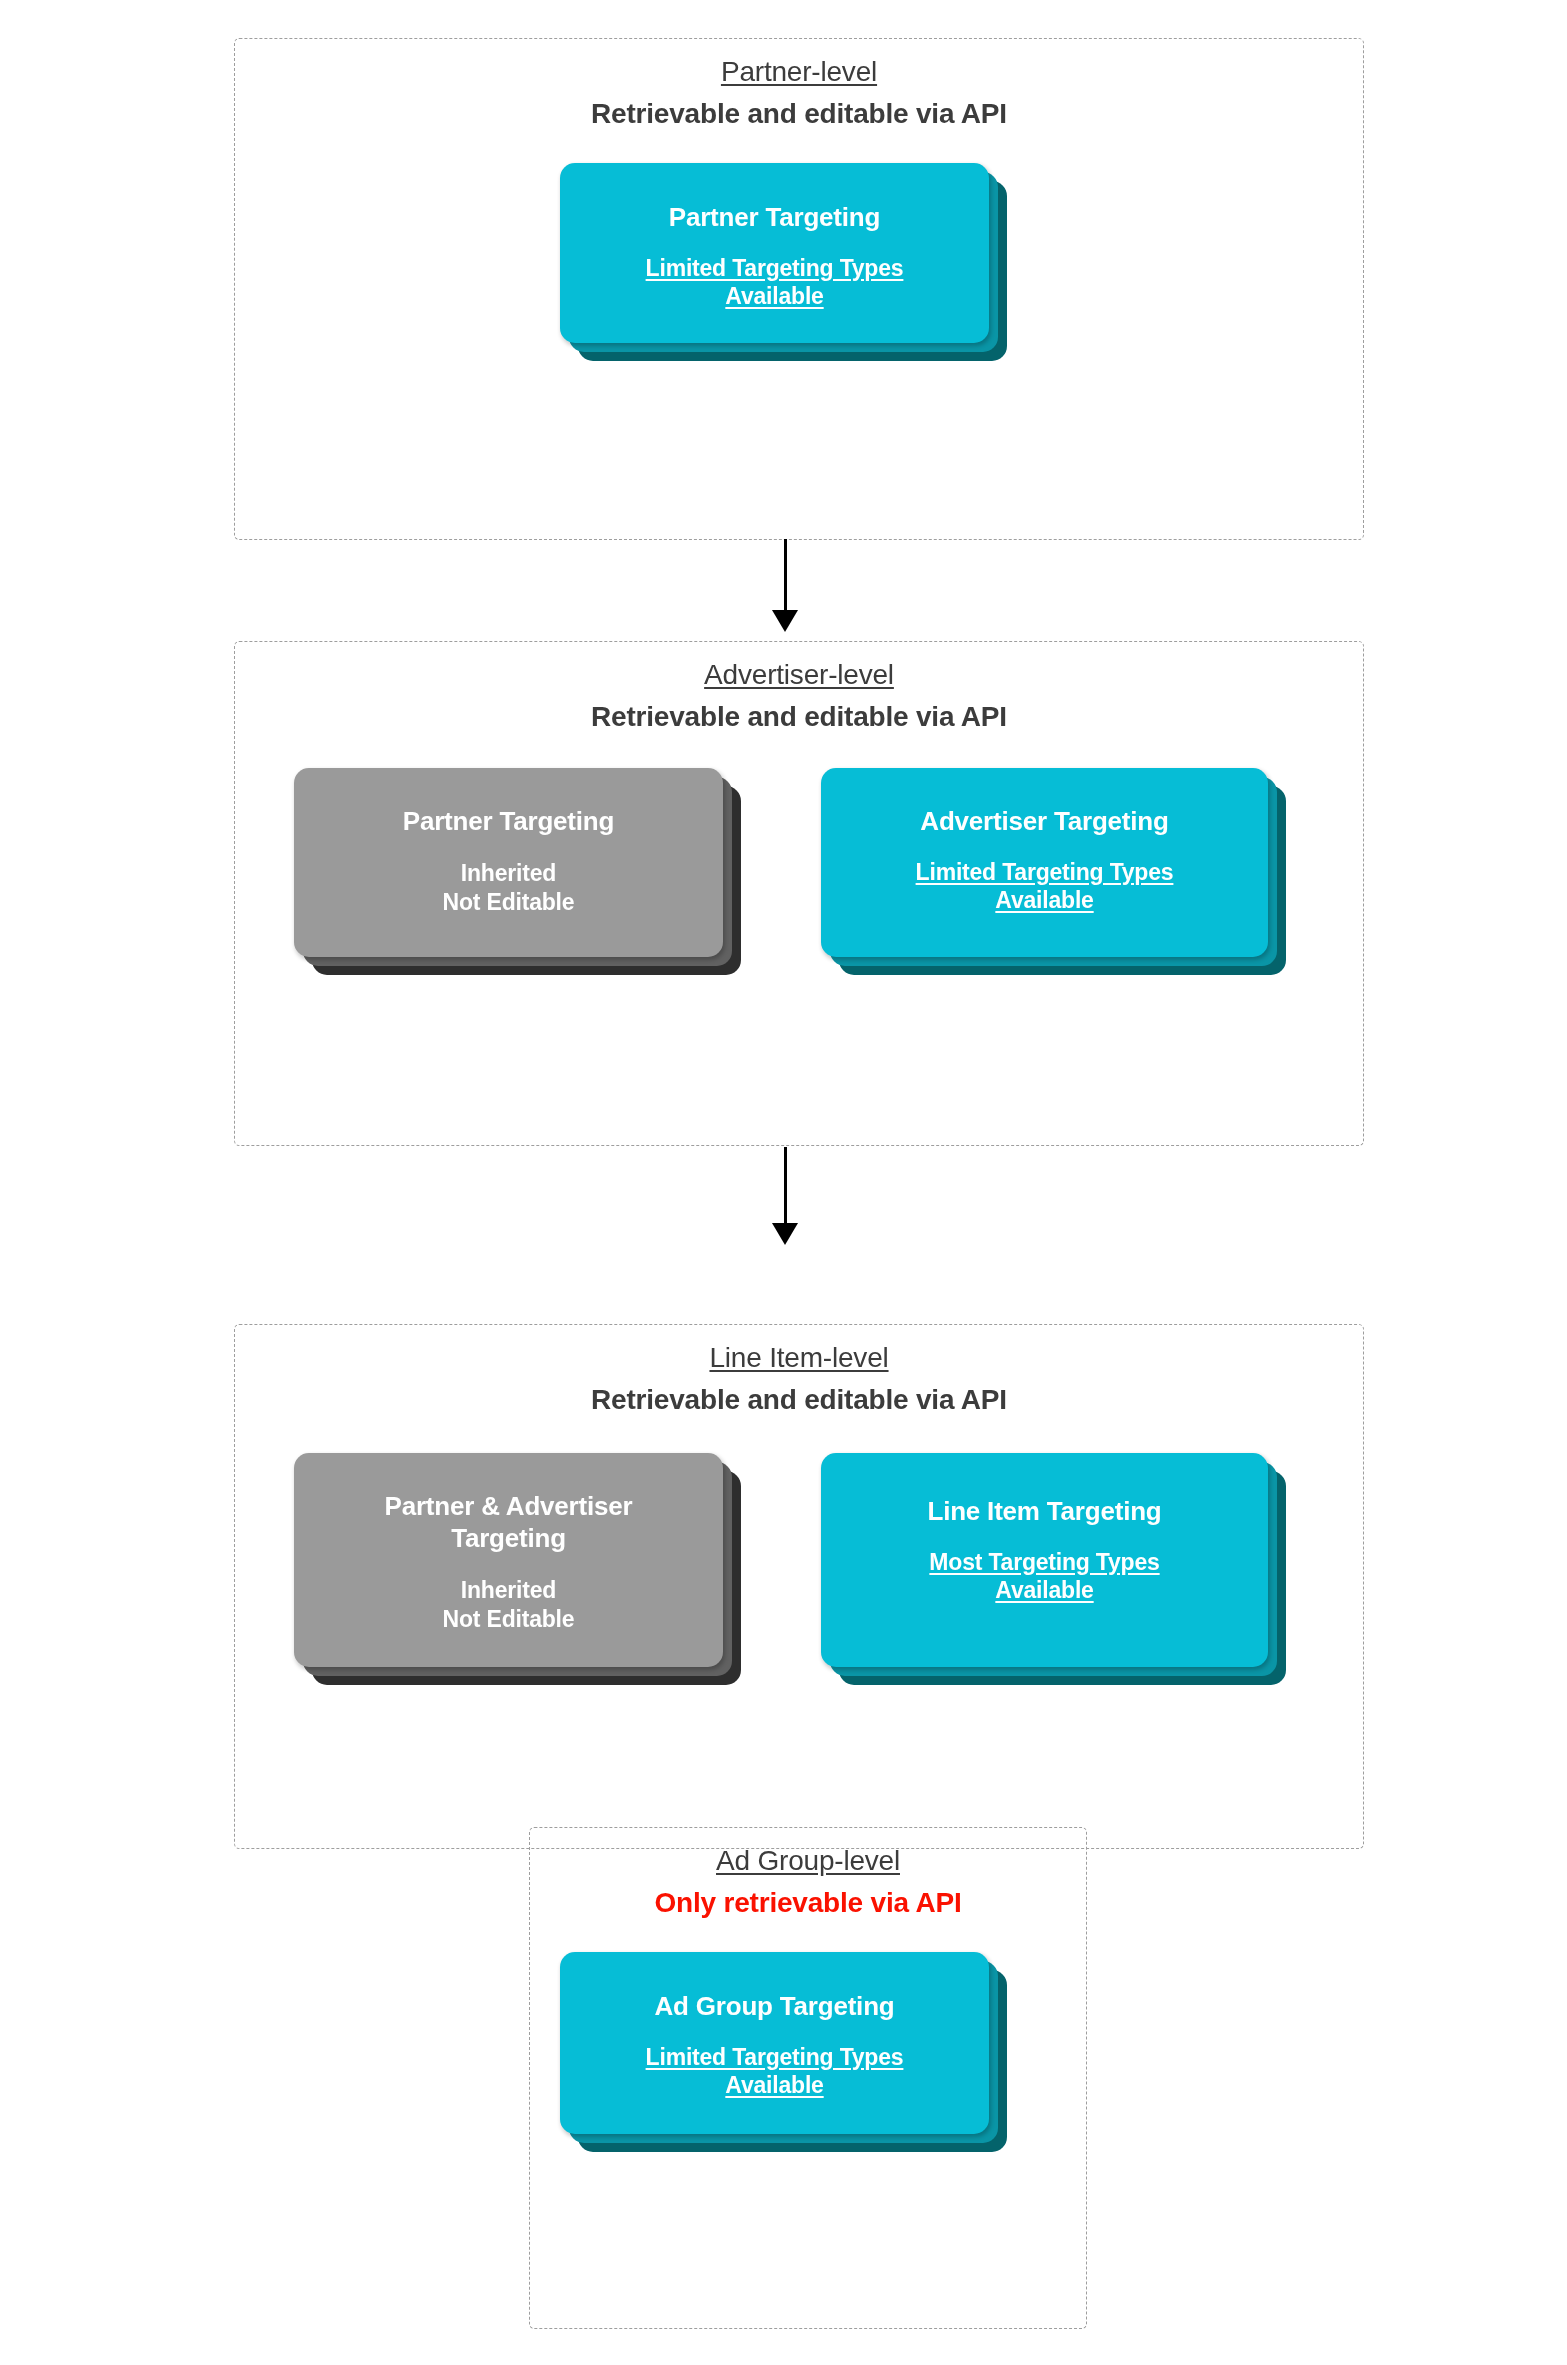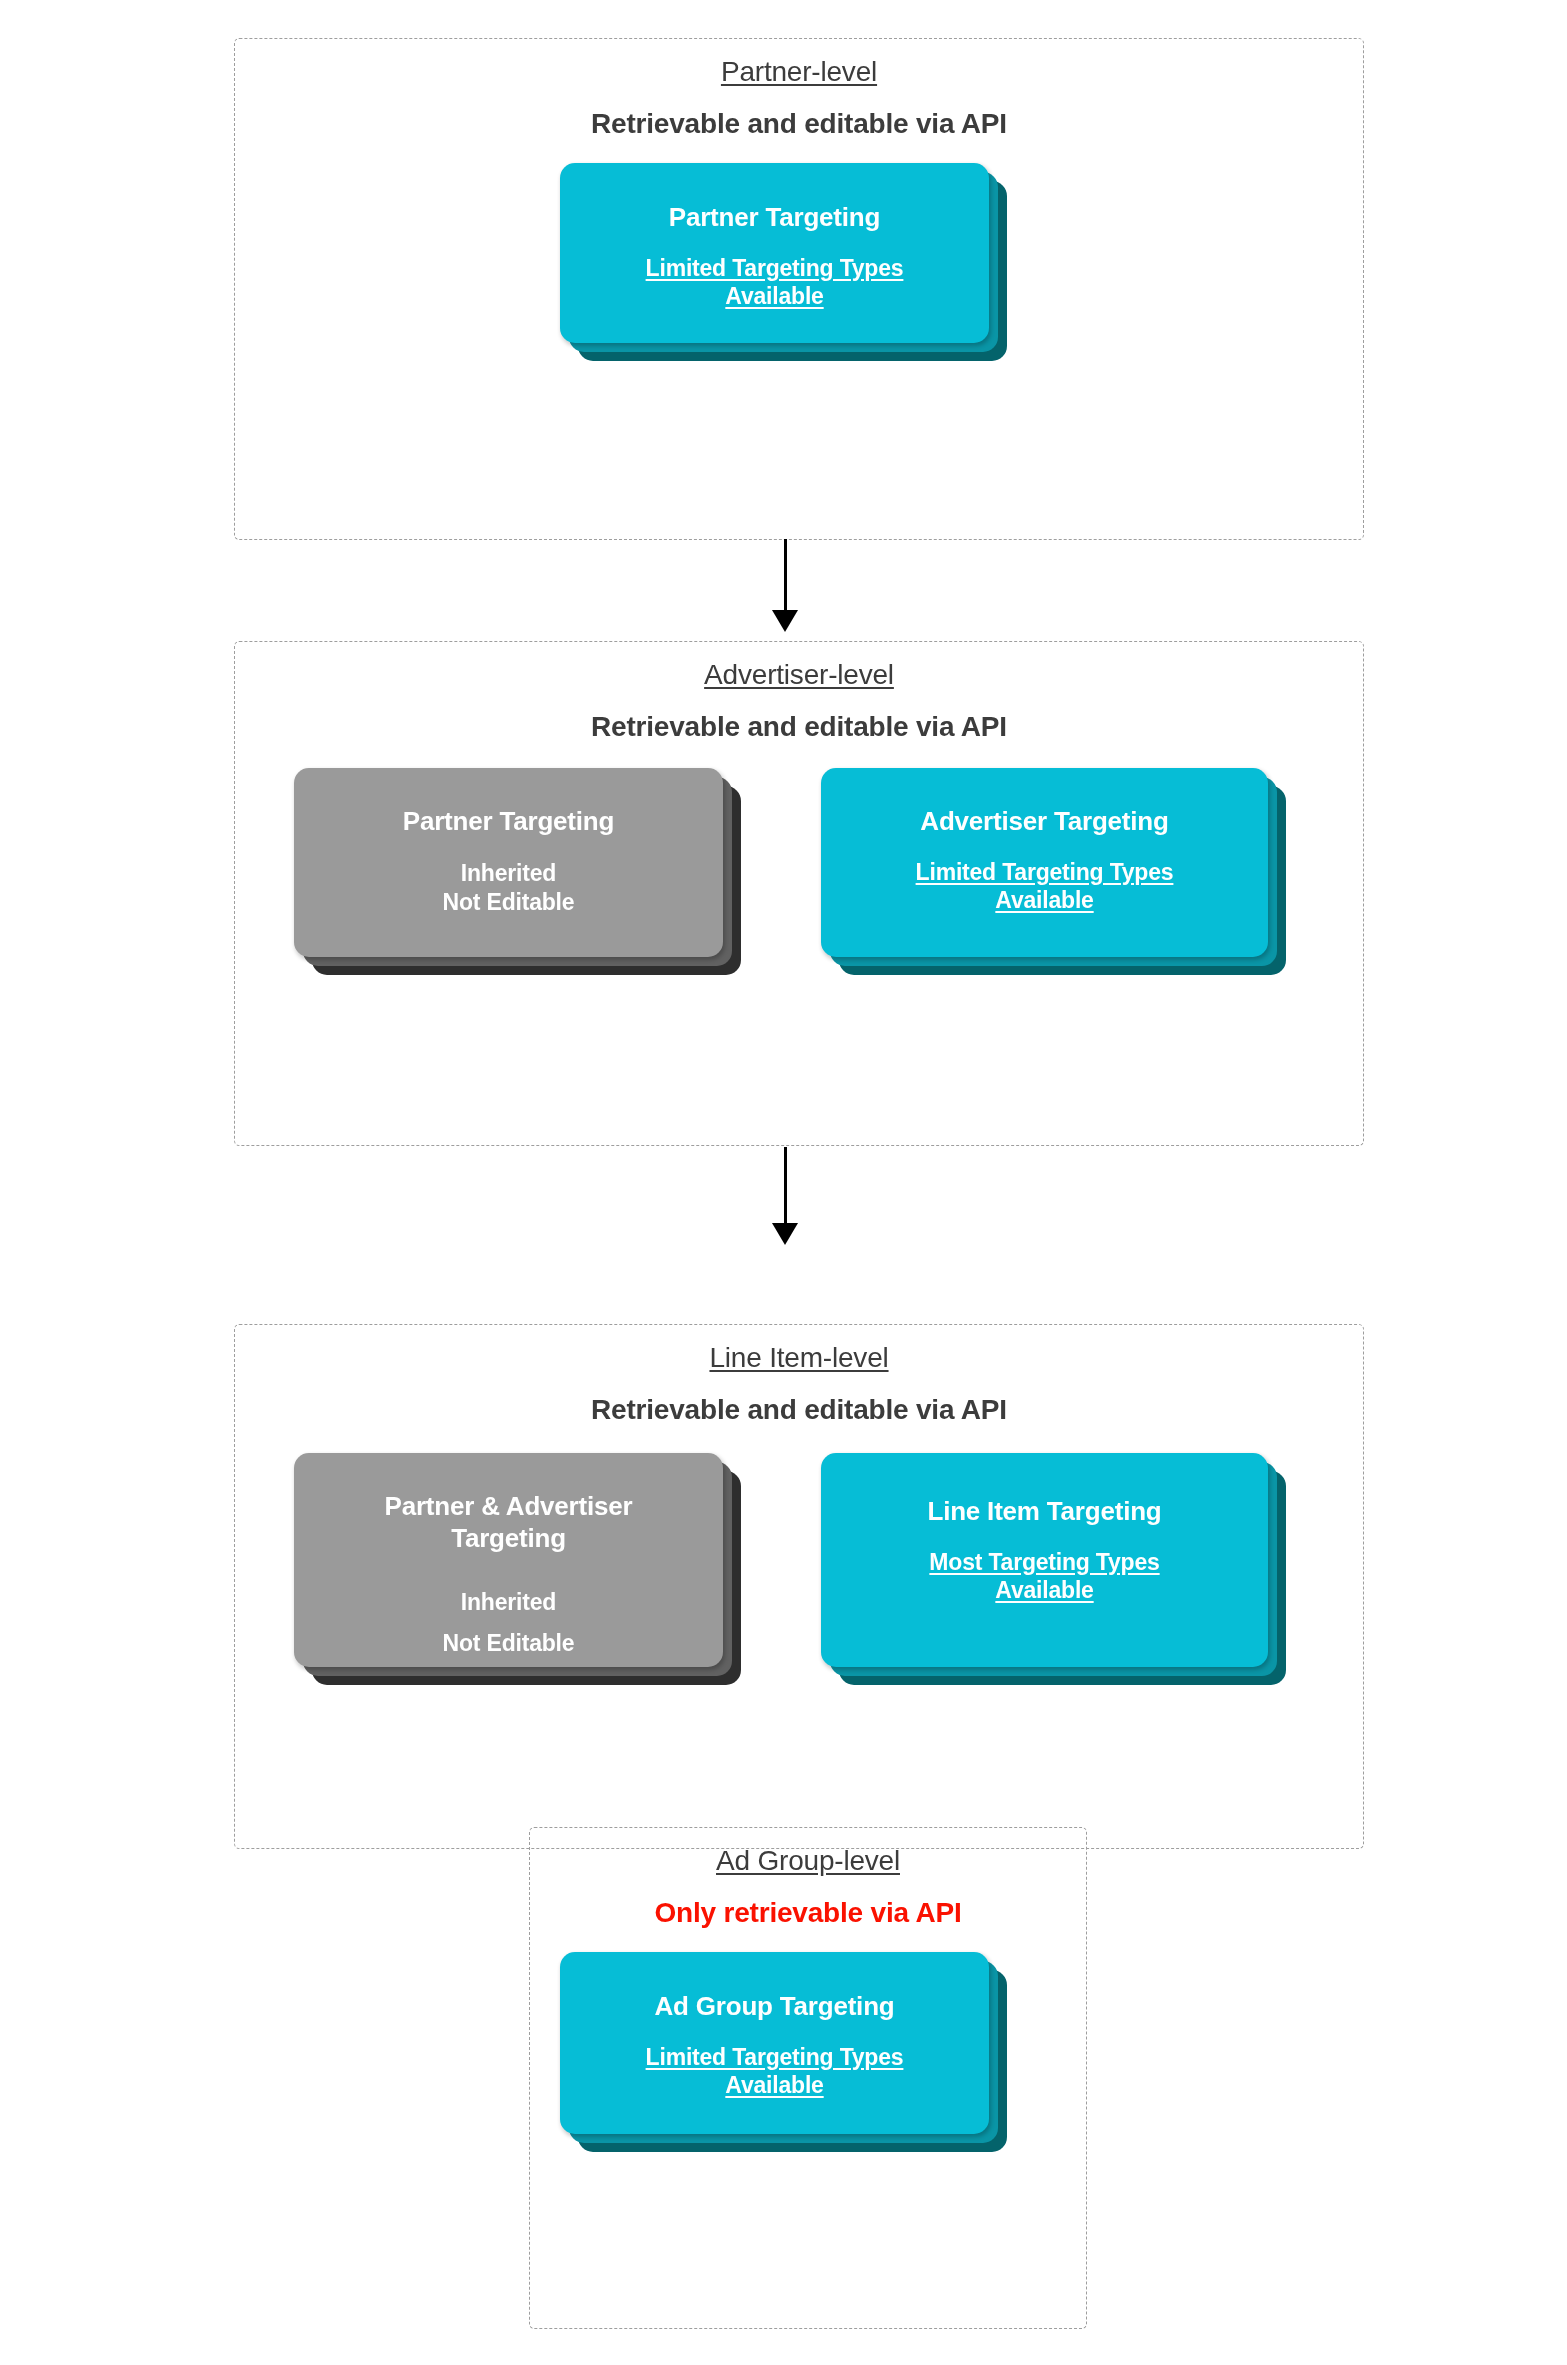--- a/index.html
+++ b/index.html
@@ -47,21 +47,21 @@
     color: #3c3c3c;
     letter-spacing: -0.2px;
   }
   .level-api {
     display: block;
     font-size: 28px;
     font-weight: bold;
     line-height: 1.22;
     color: #3c3c3c;
     letter-spacing: -0.2px;
-    margin-top: 18px;
+    margin-top: 8px;
   }
   .level-api.danger {
     color: #fa1100;
   }
 
   
   .card-stack {
     position: absolute;
   }
   .card-layer {
@@ -196,21 +196,21 @@
 
   <div class="level-box" style="left:234px; top:1324px; width:1130px; height:525px;">
     <div class="level-heading" style="top:16px;">
       <span class="level-name">Line Item-level</span>
       <span class="level-api">Retrievable and editable via API</span>
     </div>
 
     <div class="card-stack gray" style="left:59px; top:128px; width:447px; height:232px;">
       <div class="card-layer back" style="width:429px; height:214px;"></div>
       <div class="card-layer middle" style="width:429px; height:214px;"></div>
-      <div class="card-layer front" style="width:429px; height:214px; padding-top:38px;gap:12px;">
+      <div class="card-layer front" style="width:429px; height:214px; padding-top:38px;">
         <div class="card-title" style="max-width:357px;">Partner &amp; Advertiser Targeting</div>
         <div class="card-sub" style="margin-top:21.4px;">Inherited</div>
         <div class="card-sub">Not Editable</div>
       </div>
     </div>
 
     <div class="card-stack cyan" style="left:586px; top:128px; width:464px; height:232px;">
       <div class="card-layer back" style="width:447px; height:214px;"></div>
       <div class="card-layer middle" style="width:447px; height:214px;"></div>
       <div class="card-layer front" style="width:447px; height:214px; padding-top:43px;">

